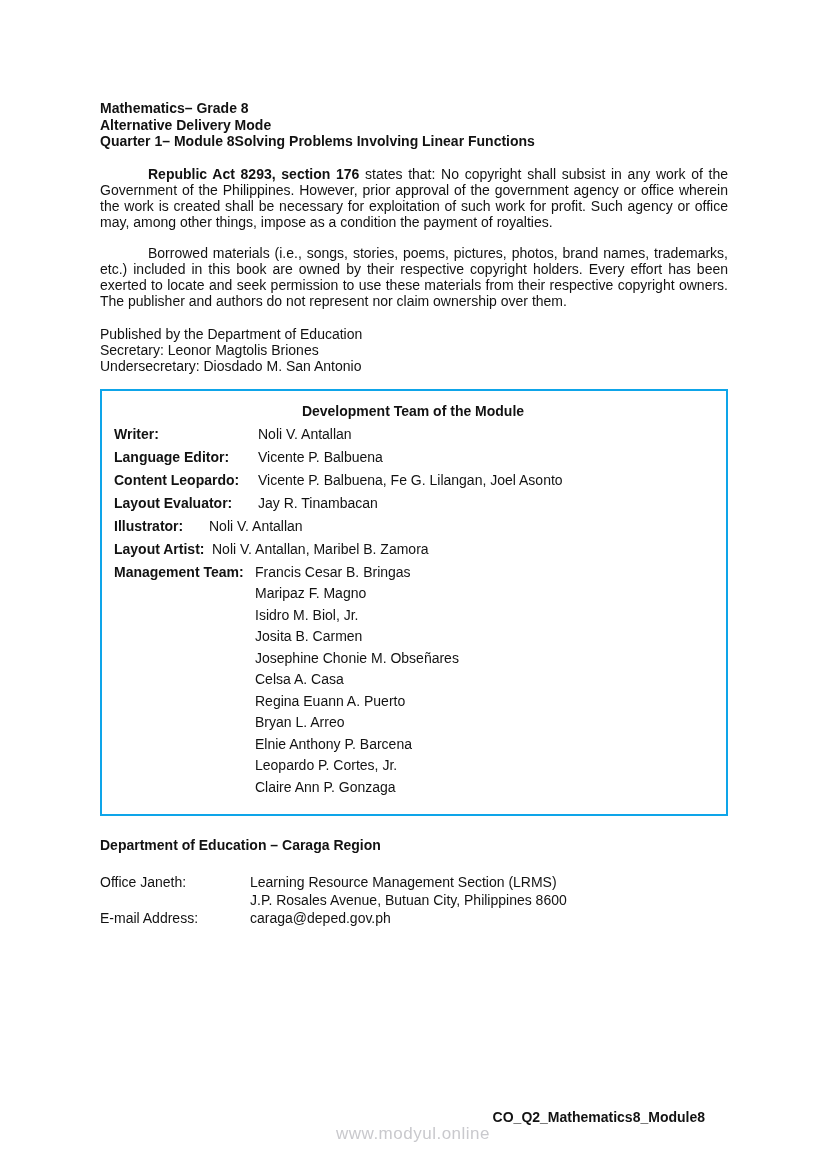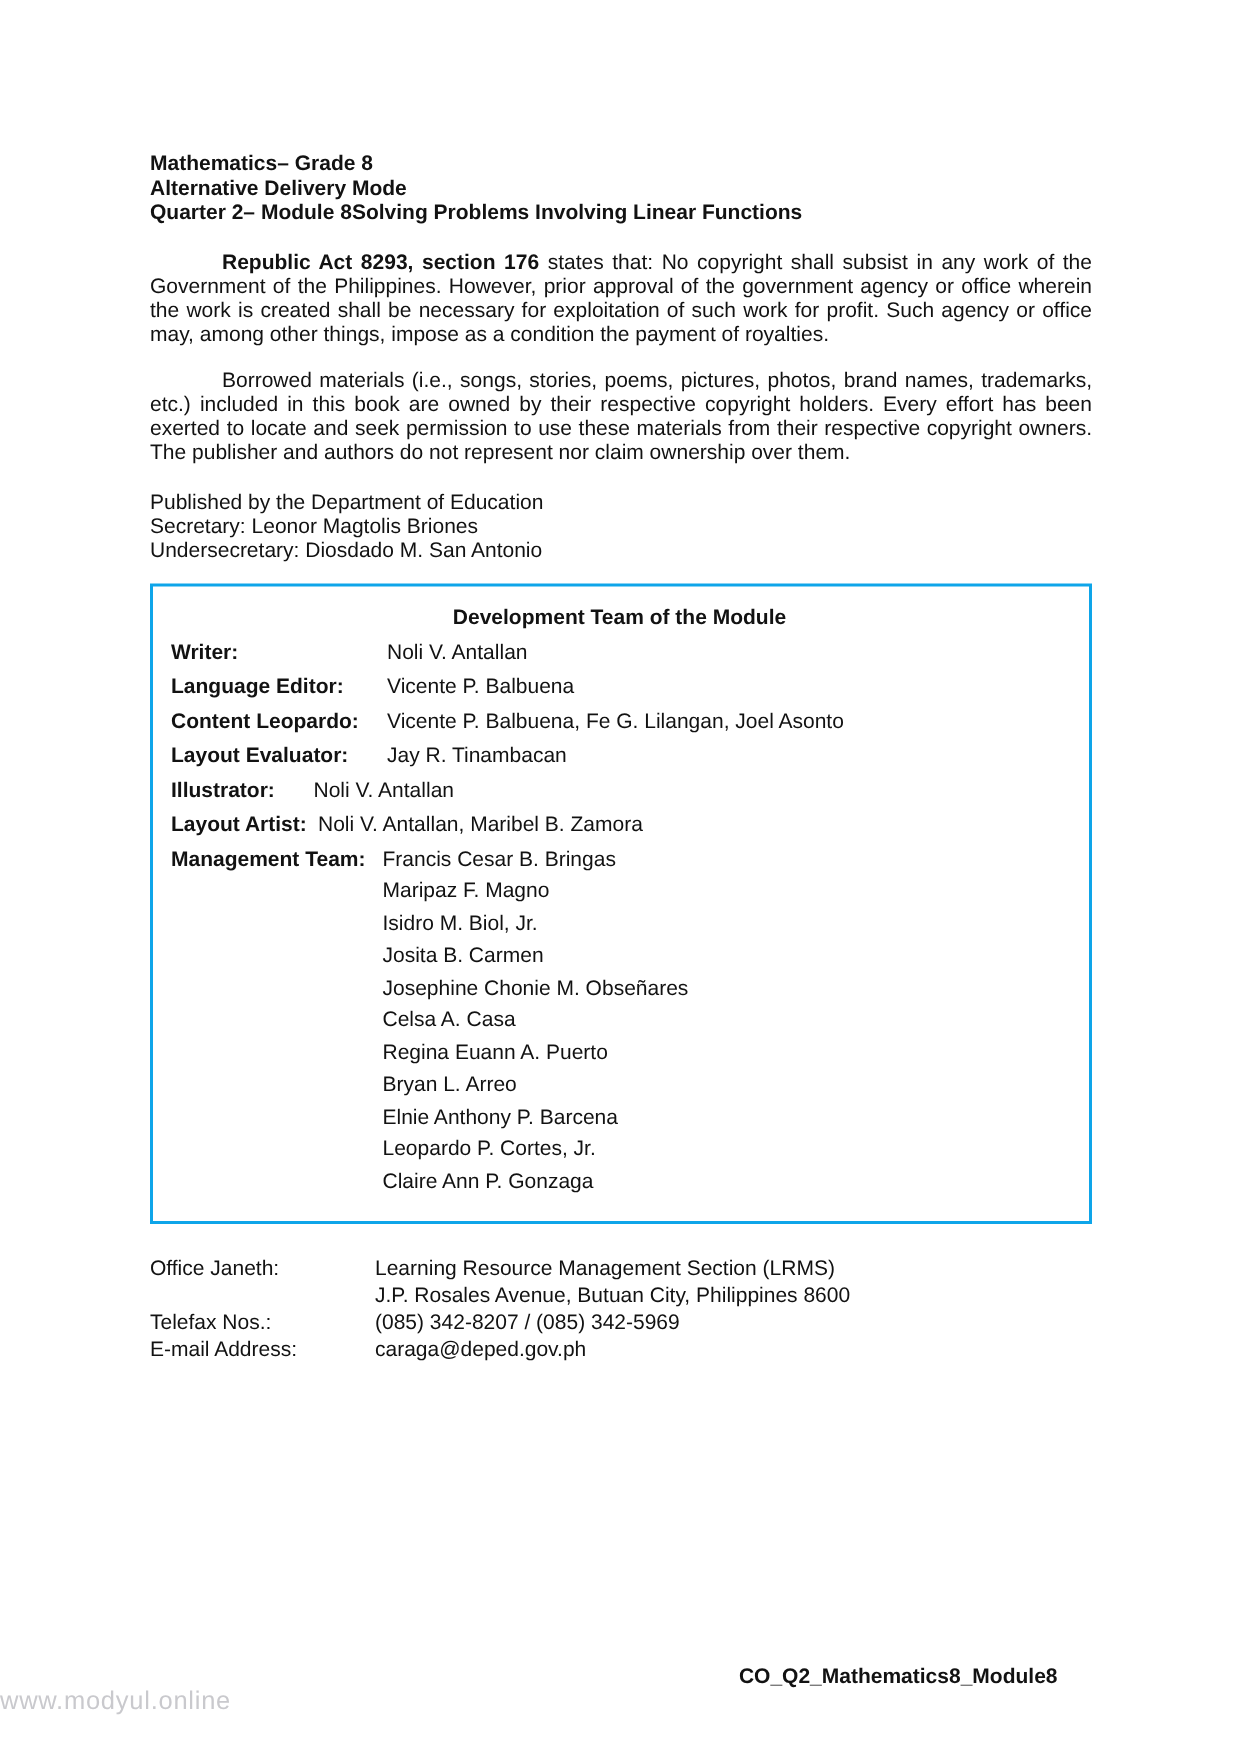--- a/index.html
+++ b/index.html
@@ -64,36 +64,37 @@
     width: 705px;
     text-align: right;
     font-weight: bold;
     line-height: 16px;
   }
   .watermark {
     position: absolute;
     top: 1124px;
     left: 0;
     width: 826px;
+    text-align: center;
     color: #c9c9cd;
     font-size: 17px;
     letter-spacing: 0.5px;
     line-height: 20px;
   }
 </style>
 </head>
 <body>
 
 <div class="page">
   <div class="content">
 
     <div class="hdr">
       <div>Mathematics– Grade 8</div>
       <div>Alternative Delivery Mode</div>
-      <div>Quarter 2– Module 8Solving Problems Involving Linear Functions</div>
+      <div>Quarter 1– Module 8Solving Problems Involving Linear Functions</div>
     </div>
 
     <p class="para"><b>Republic Act 8293, section 176</b><span> states that: No copyright shall subsist in any work of the Government of the Philippines. However, prior approval of the government agency or office wherein the work is created shall be necessary for exploitation of such work for profit. Such agency or office may, among other things, impose as a condition the payment of royalties.</span></p>
 
     <p class="para para2">Borrowed materials (i.e., songs, stories, poems, pictures, photos, brand names, trademarks, etc.) included in this book are owned by their respective copyright holders. Every effort has been exerted to locate and seek permission to use these materials from their respective copyright owners. The publisher and authors do not represent nor claim ownership over them.</p>
 
     <div class="pub">
       <div>Published by the Department of Education</div>
       <div>Secretary: Leonor Magtolis Briones</div>
       <div>Undersecretary: Diosdado M. San Antonio</div>
@@ -139,32 +140,29 @@
           <div class="name">Regina Euann A. Puerto</div>
           <div class="name">Bryan L. Arreo</div>
           <div class="name">Elnie Anthony P. Barcena</div>
           <div class="name">Leopardo P. Cortes, Jr.</div>
           <div class="name">Claire Ann P. Gonzaga</div>
         </div>
       </div>
     </div>
 
 
+    <div class="region">Department of Education – Caraga Region</div>
 
     <div class="contact">
       <div class="c-row">
         <span class="c-label">Office Janeth:</span>
         <span class="c-val">
           <span>Learning Resource Management Section (LRMS)</span><br>
           <span>J.P. Rosales Avenue, Butuan City, Philippines 8600</span>
         </span>
-      </div>
-      <div class="c-row">
-        <span class="c-label">Telefax Nos.:</span>
-        <span class="c-val">(085) 342-8207 / (085) 342-5969</span>
       </div>
       <div class="c-row">
         <span class="c-label">E-mail Address:</span>
         <span class="c-val">caraga@deped.gov.ph</span>
       </div>
     </div>
 
   </div>
 
   <div class="footer-code">CO_Q2_Mathematics8_Module8</div>

